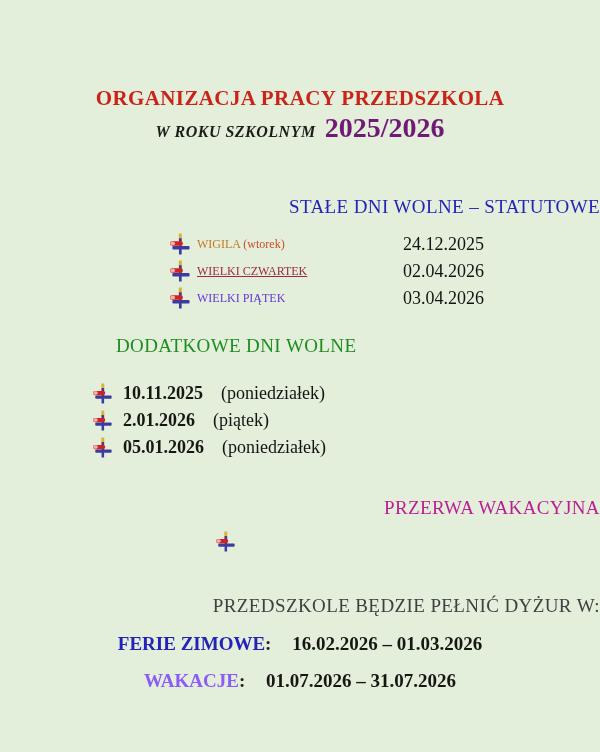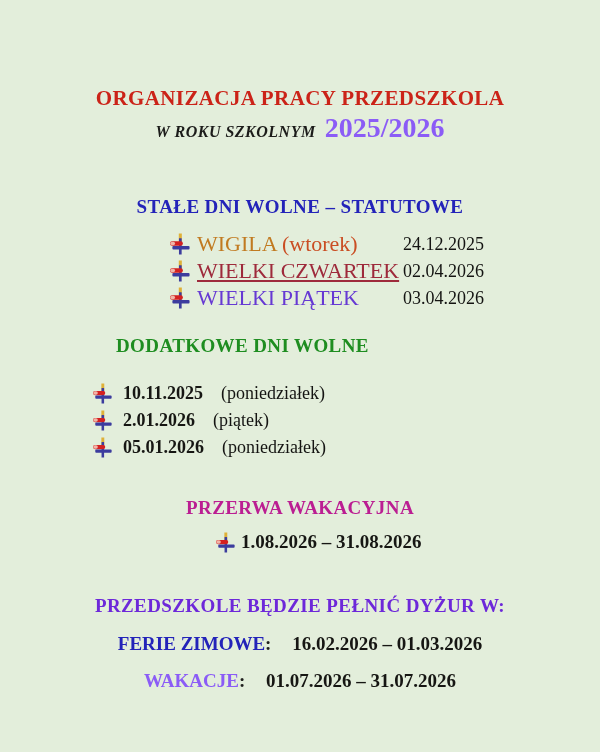--- a/index.html
+++ b/index.html
@@ -11,27 +11,27 @@
     overflow: hidden;
   }
   .page { position: absolute; inset: 0; border-radius: 25px; }
   .abs { position: absolute; }
   .centered { left: 0; width: 600px; text-align: center; }
   .b { font-weight: bold; }
   .title1 { top: 86px; font-size: 21px; letter-spacing: 0.4px; }
   .title2 { top: 112px; display: flex; justify-content: center; align-items: baseline; gap: 9px; }
   .title2-prefix { font-size: 16px; font-weight: bold; letter-spacing: 0.5px; font-style: italic; }
   .title2-year { font-size: 28px; font-weight: bold; }
-  .sec-heading { font-size: 19px; font-weight: bold; letter-spacing: 0.4px; }
+  .sec-heading { font-size: 19px; font-weight: normal; letter-spacing: 0.4px; text-align: right; }
   .h-statutory { top: 196px; }
   .h-additional { top: 335px; left: 116px; }
   .h-break { top: 497px; }
   .h-duty { top: 595px; }
   .stat-row { left: 170px; width: 340px; height: 26px; display: flex; align-items: center; }
-  .stat-row .label { font-size: 22px; margin-left: 6px; white-space: pre; text-align: right; }
+  .stat-row .label { font-size: 12px; margin-left: 6px; white-space: pre; text-align: right; }
   .stat-row .date { position: absolute; left: 233px; font-size: 18px; color: #141412; }
   .add-row { left: 93px; width: 360px; height: 26px; display: flex; align-items: center; }
   .add-row .date { font-size: 18px; font-weight: bold; color: #161613; margin-left: 10px; }
   .add-row .day { font-size: 18px; color: #141412; margin-left: 18px; }
   .break-row { left: 216px; display: flex; align-items: center; }
   .break-row .range { font-size: 19px; font-weight: bold; color: #161613; margin-left: 5px; }
   .duty-line { font-size: 19px; font-weight: bold; }
   .duty-line .colon { color: #1f1f1d; }
   .duty-line .range { color: #161613; margin-left: 16px; }
   .l-ferie { top: 633px; }
@@ -39,21 +39,21 @@
   .bullet { flex: 0 0 auto; display: inline-block; }
 </style>
 </head>
 <body style="background: rgb(227, 238, 219);">
 
 <div class="page">
 
   <div class="abs centered title1 b" style="color: rgb(203, 35, 24);">ORGANIZACJA PRACY PRZEDSZKOLA</div>
   <div class="abs centered title2">
     <span class="title2-prefix" style="color: rgb(28, 28, 26);">W ROKU SZKOLNYM</span>
-    <span class="title2-year" style="color: #8b5cf6;">2025/2026</span>
+    <span class="title2-year" style="color: #701a75;">2025/2026</span>
   </div>
 
   <div class="abs centered sec-heading h-statutory" style="color: rgb(35, 35, 185);">STAŁE DNI WOLNE – STATUTOWE</div>
 
   <div class="abs stat-row" style="top:231px">
     <svg class="bullet" width="21" height="22" viewBox="0 0 22 22">
       <rect x="9.2" y="0" width="3.2" height="9" fill="#dfb138"></rect>
       <rect x="9.4" y="5" width="2.8" height="17" fill="#3c3c9e"></rect>
       <rect x="0" y="8.2" width="13.5" height="4.6" rx="2.3" fill="#d42020"></rect>
       <rect x="0.3" y="8.6" width="5" height="3.8" rx="1.9" fill="#f1b5a8"></rect>
@@ -129,24 +129,23 @@
   <div class="abs centered sec-heading h-break" style="color: rgb(187, 30, 146);">PRZERWA WAKACYJNA</div>
 
   <div class="abs break-row" style="top:531px">
     <svg class="bullet" width="20" height="21" viewBox="0 0 22 22">
       <rect x="9.2" y="0" width="3.2" height="9" fill="#dfb138"></rect>
       <rect x="9.4" y="5" width="2.8" height="17" fill="#3c3c9e"></rect>
       <rect x="0" y="8.2" width="13.5" height="4.6" rx="2.3" fill="#d42020"></rect>
       <rect x="0.3" y="8.6" width="5" height="3.8" rx="1.9" fill="#f1b5a8"></rect>
       <rect x="2.5" y="13.2" width="18" height="3.6" rx="1" fill="#3c3c9e"></rect>
     </svg>
-    <span class="range">1.08.2026 – 31.08.2026</span>
   </div>
 
-  <div class="abs centered sec-heading h-duty" style="color: #6d28d9;">PRZEDSZKOLE BĘDZIE PEŁNIĆ DYŻUR W:</div>
+  <div class="abs centered sec-heading h-duty" style="color: #404040;">PRZEDSZKOLE BĘDZIE PEŁNIĆ DYŻUR W:</div>
 
   <div class="abs centered duty-line l-ferie">
     <span style="color: rgb(35, 35, 185);">FERIE ZIMOWE</span><span class="colon">:</span>
     <span class="range">16.02.2026 – 01.03.2026</span>
   </div>
 
   <div class="abs centered duty-line l-wakacje">
     <span style="color: #8b5cf6;">WAKACJE</span><span class="colon">:</span>
     <span class="range">01.07.2026 – 31.07.2026</span>
   </div>

